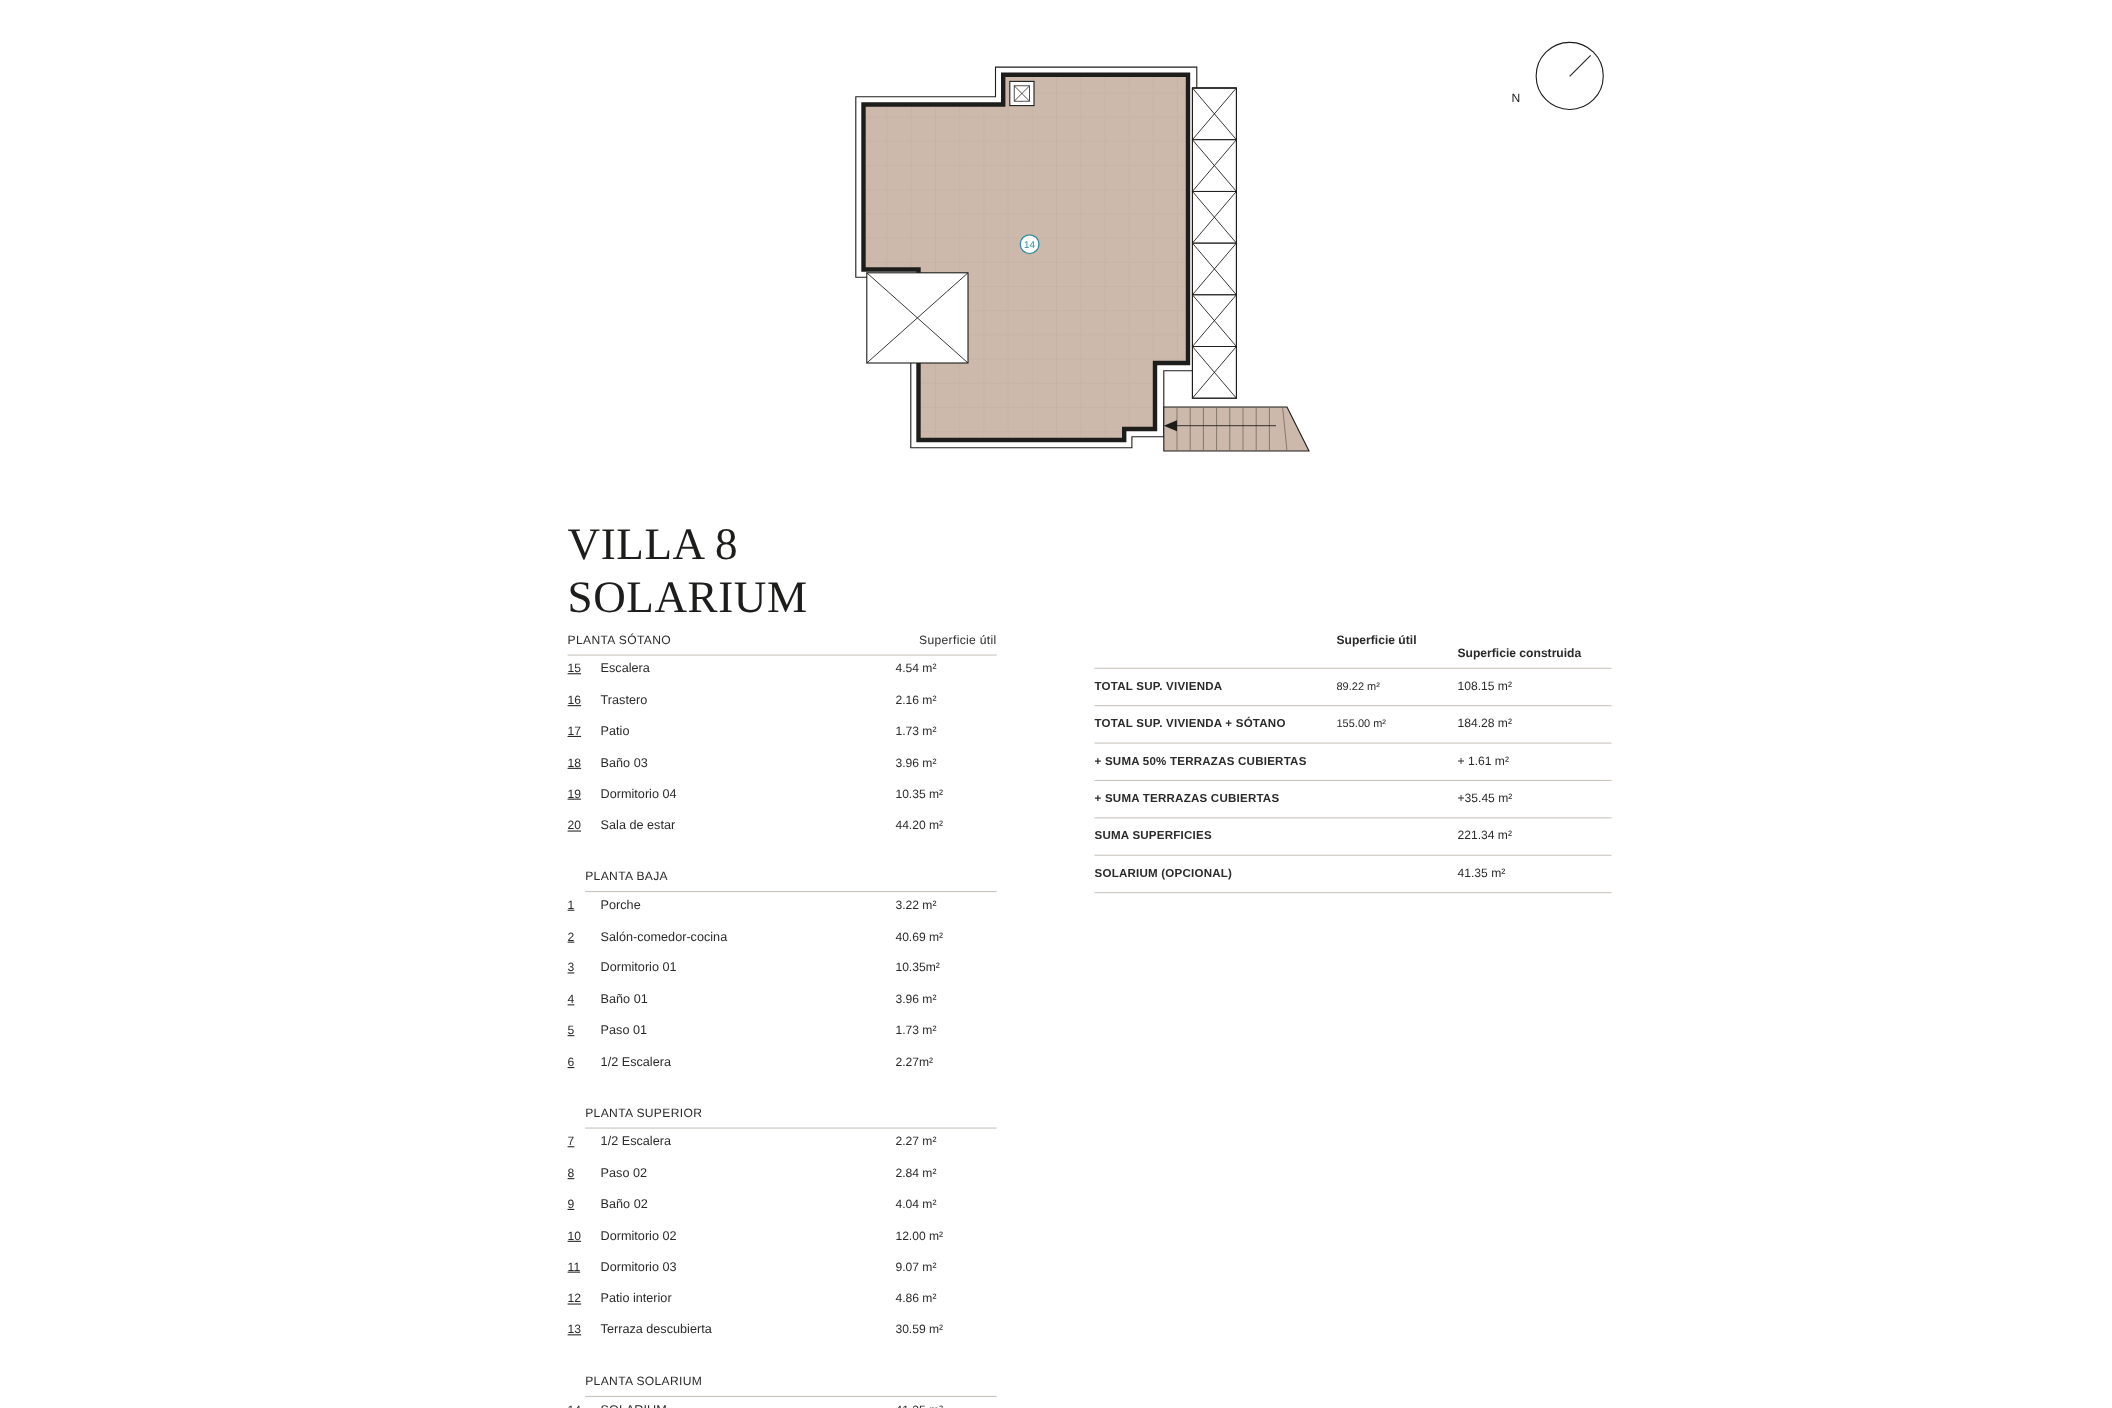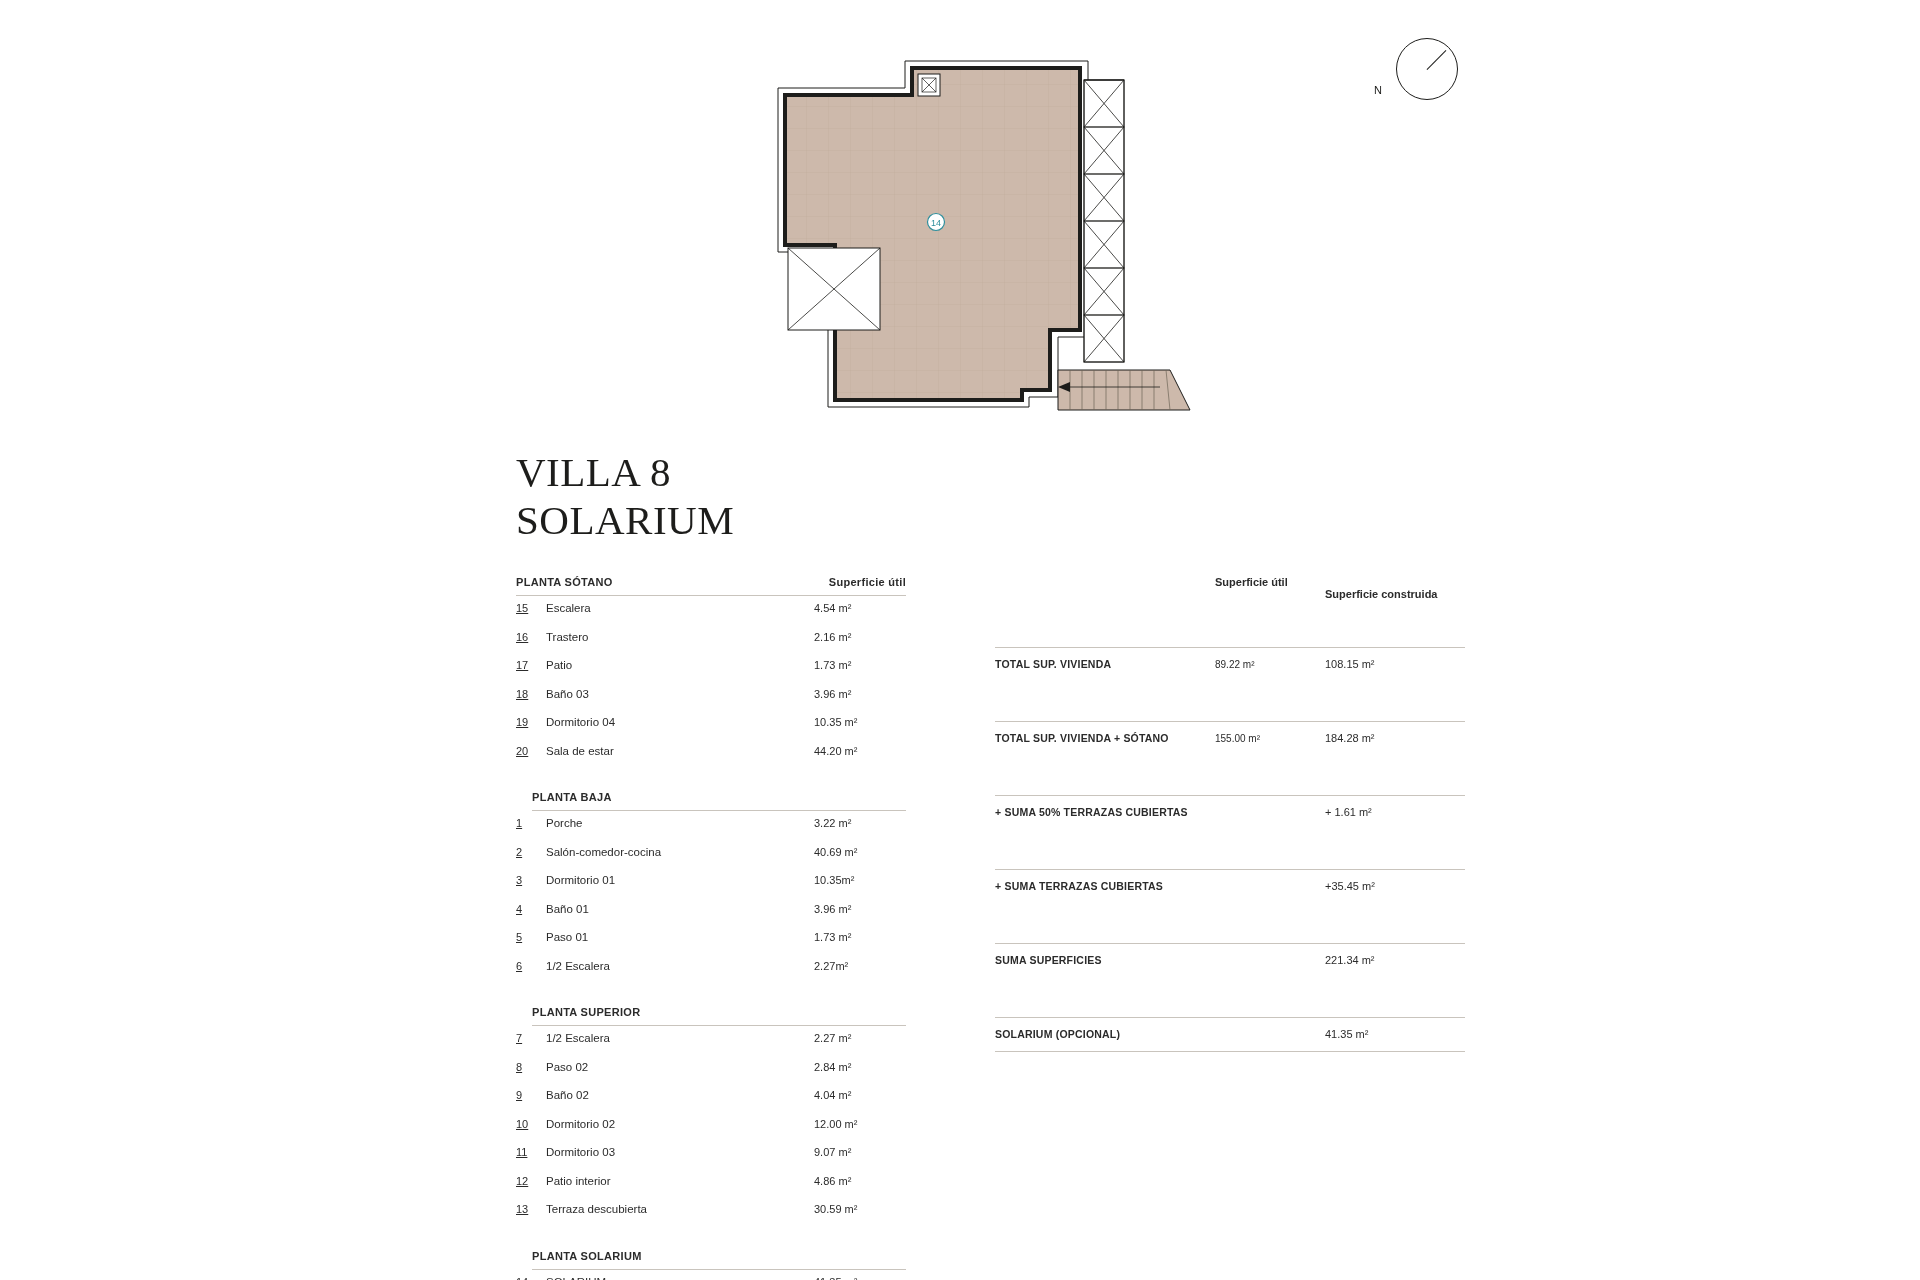--- a/index.html
+++ b/index.html
@@ -59,42 +59,42 @@
     left: 740px;
     top: 40px;
     width: 560px;
     height: 420px;
   }
 
   
   #title {
     position: absolute;
     left: 516px;
-    top: 448px;
+    top: 470px;
     font-family: "Liberation Serif", serif;
     font-size: 41px;
     line-height: 1.18;
     letter-spacing: 0.5px;
     color: #1d1d1b;
   }
 
   
   #left-table {
     position: absolute;
     left: 516px;
     top: 576px;
     width: 390px;
     font-size: 11.5px;
     color: #2b2b2b;
   }
   .sec-head {
     display: flex;
     justify-content: space-between;
     align-items: flex-end;
-    font-weight: bold;
+    font-weight: normal;
     font-size: 11px;
     letter-spacing: 0.3px;
     padding-bottom: 7px;
     border-bottom: 1px solid #c9c4bd;
     margin-bottom: 6px;
   }
   .sec-head.plain {
     margin-top: 18px;
     margin-left: 16px;
   }
@@ -143,21 +143,20 @@
     text-align: left;
     margin-top: 12px;
   }
   #right-table .trow {
     display: flex;
     align-items: baseline;
     height: 34px;
     border-top: 1px solid #c9c4bd;
     padding-top: 10px;
     box-sizing: border-box;
-    margin-top: 40px;
   }
   #right-table .trow .label {
     flex: 1;
     font-weight: bold;
     font-size: 10.5px;
     letter-spacing: 0.2px;
   }
   #right-table .trow .v2 {
     width: 110px;
     font-weight: normal;

